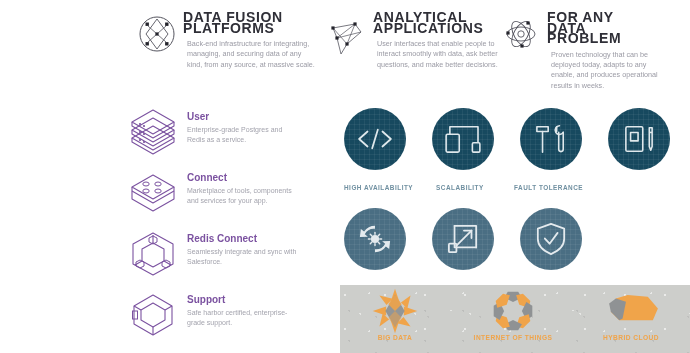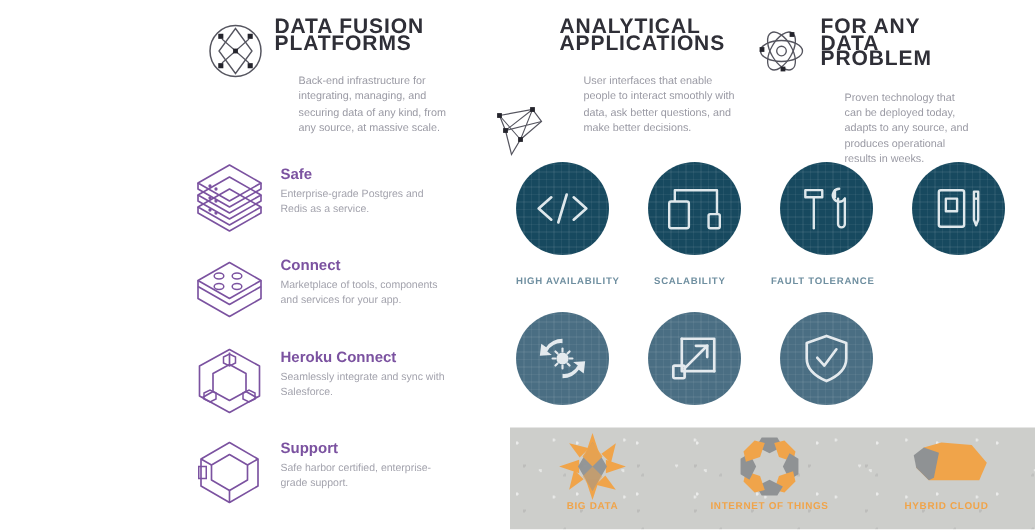--- a/index.html
+++ b/index.html
@@ -7,30 +7,30 @@
     width:690px;height:353px;position:relative;overflow:hidden;
     font-family:"Liberation Sans","DejaVu Sans",sans-serif;
     -webkit-font-smoothing:antialiased;
   }
   .stage{position:absolute;inset:0;}
 
   
   .top-row{position:absolute;left:135px;top:8px;width:550px;height:92px;}
   .feature{position:absolute;top:0;display:flex;align-items:flex-start;}
   .feature.f1{left:0px;width:185px;}
-  .feature.f2{left:190px;width:185px;align-items:flex-end;}
+  .feature.f2{left:190px;width:185px;}
   .feature.f3{left:364px;width:165px;}
   .feature .fic{width:44px;height:48px;flex:0 0 44px;margin-top:2px;}
   .feature .ftxt{margin-left:4px;}
   .feature h3{
     margin:4px 0 6px 0;font-size:14px;line-height:10.5px;
     letter-spacing:0.6px;font-weight:700;color:#2f2f37;text-transform:uppercase;
   }
   .feature p{
-    margin:16px;font-size:7.2px;line-height:10.4px;color:#9a9aa4;font-weight:400;
+    margin:4px;font-size:7.2px;line-height:10.4px;color:#9a9aa4;font-weight:400;
   }
 
   
   .svc-list{position:absolute;left:126px;top:108px;width:185px;}
   .svc{position:relative;height:61px;display:flex;align-items:flex-start;}
   .svc .sic{width:54px;height:48px;flex:0 0 54px;}
   .svc .stxt{margin-left:7px;padding-top:3px;}
   .svc h4{
     margin:0 0 2px 0;font-size:10px;line-height:12px;font-weight:700;color:#7b52a0;
   }
@@ -126,21 +126,21 @@
             <ellipse rx="14" ry="7" fill="none" stroke="#55555f" stroke-width="0.9" transform="rotate(120)"></ellipse>
             <circle r="3.2" fill="none" stroke="#55555f" stroke-width="0.9"></circle>
           </g>
           <rect x="27.4" y="11.4" width="3.2" height="3.2" fill="#24242c"></rect>
           <rect x="7.4" y="21.4" width="3.2" height="3.2" fill="#24242c"></rect>
           <rect x="21.4" y="34.4" width="3.2" height="3.2" fill="#24242c"></rect>
         </svg>
       </div>
       <div class="ftxt">
         <h3><span>FOR ANY</span><br><span>DATA PROBLEM</span></h3>
-        <p>Proven technology that can be deployed today, adapts to any source, and produces operational results in weeks.</p>
+        <p>Proven technology that can be deployed today, adapts to any enable, and produces operational results in weeks.</p>
       </div>
     </div>
 
   </div>
 
   <div class="svc-list">
 
     <div class="svc">
       <div class="sic">
         <svg viewBox="0 0 54 48" width="54" height="48">
@@ -154,21 +154,21 @@
           </g>
           <circle cx="14" cy="16" r="1.1" fill="#7b52a0"></circle>
           <circle cx="18" cy="18" r="1.1" fill="#7b52a0"></circle>
           <circle cx="14" cy="24" r="1.1" fill="#7b52a0"></circle>
           <circle cx="18" cy="26" r="1.1" fill="#7b52a0"></circle>
           <circle cx="14" cy="32" r="1.1" fill="#7b52a0"></circle>
           <circle cx="18" cy="34" r="1.1" fill="#7b52a0"></circle>
         </svg>
       </div>
       <div class="stxt">
-        <h4>Safe</h4>
+        <h4>User</h4>
         <p>Enterprise-grade Postgres and Redis as a service.</p>
       </div>
     </div>
 
     <div class="svc">
       <div class="sic">
         <svg viewBox="0 0 54 48" width="54" height="48">
           <g fill="none" stroke="#7b52a0" stroke-width="1.1" stroke-linejoin="round">
             <path d="M6 18 L6 30 L27 42 L48 30 L48 18"></path>
             <path d="M6 22 L27 34 L48 22"></path>
@@ -197,21 +197,21 @@
             <path d="M27 13 L27 5 M16 31 L9 35 M38 31 L45 35"></path>
           </g>
           <g fill="none" stroke="#7b52a0" stroke-width="1">
             <path d="M23 8 L27 6 L31 8 L31 12 L27 14 L23 12 Z"></path>
             <path d="M10 32 L14 30 L18 32 L18 36 L14 38 L10 36 Z"></path>
             <path d="M36 32 L40 30 L44 32 L44 36 L40 38 L36 36 Z"></path>
           </g>
         </svg>
       </div>
       <div class="stxt">
-        <h4>Heroku Connect</h4>
+        <h4>Redis Connect</h4>
         <p>Seamlessly integrate and sync with Salesforce.</p>
       </div>
     </div>
 
     <div class="svc">
       <div class="sic">
         <svg viewBox="0 0 54 48" width="54" height="48">
           <g fill="none" stroke="#7b52a0" stroke-width="1.1" stroke-linejoin="round">
             <path d="M27 4 L46 15 L46 33 L27 44 L8 33 L8 15 Z"></path>
             <path d="M27 12 L39 19 L39 29 L27 36 L15 29 L15 19 Z"></path>

